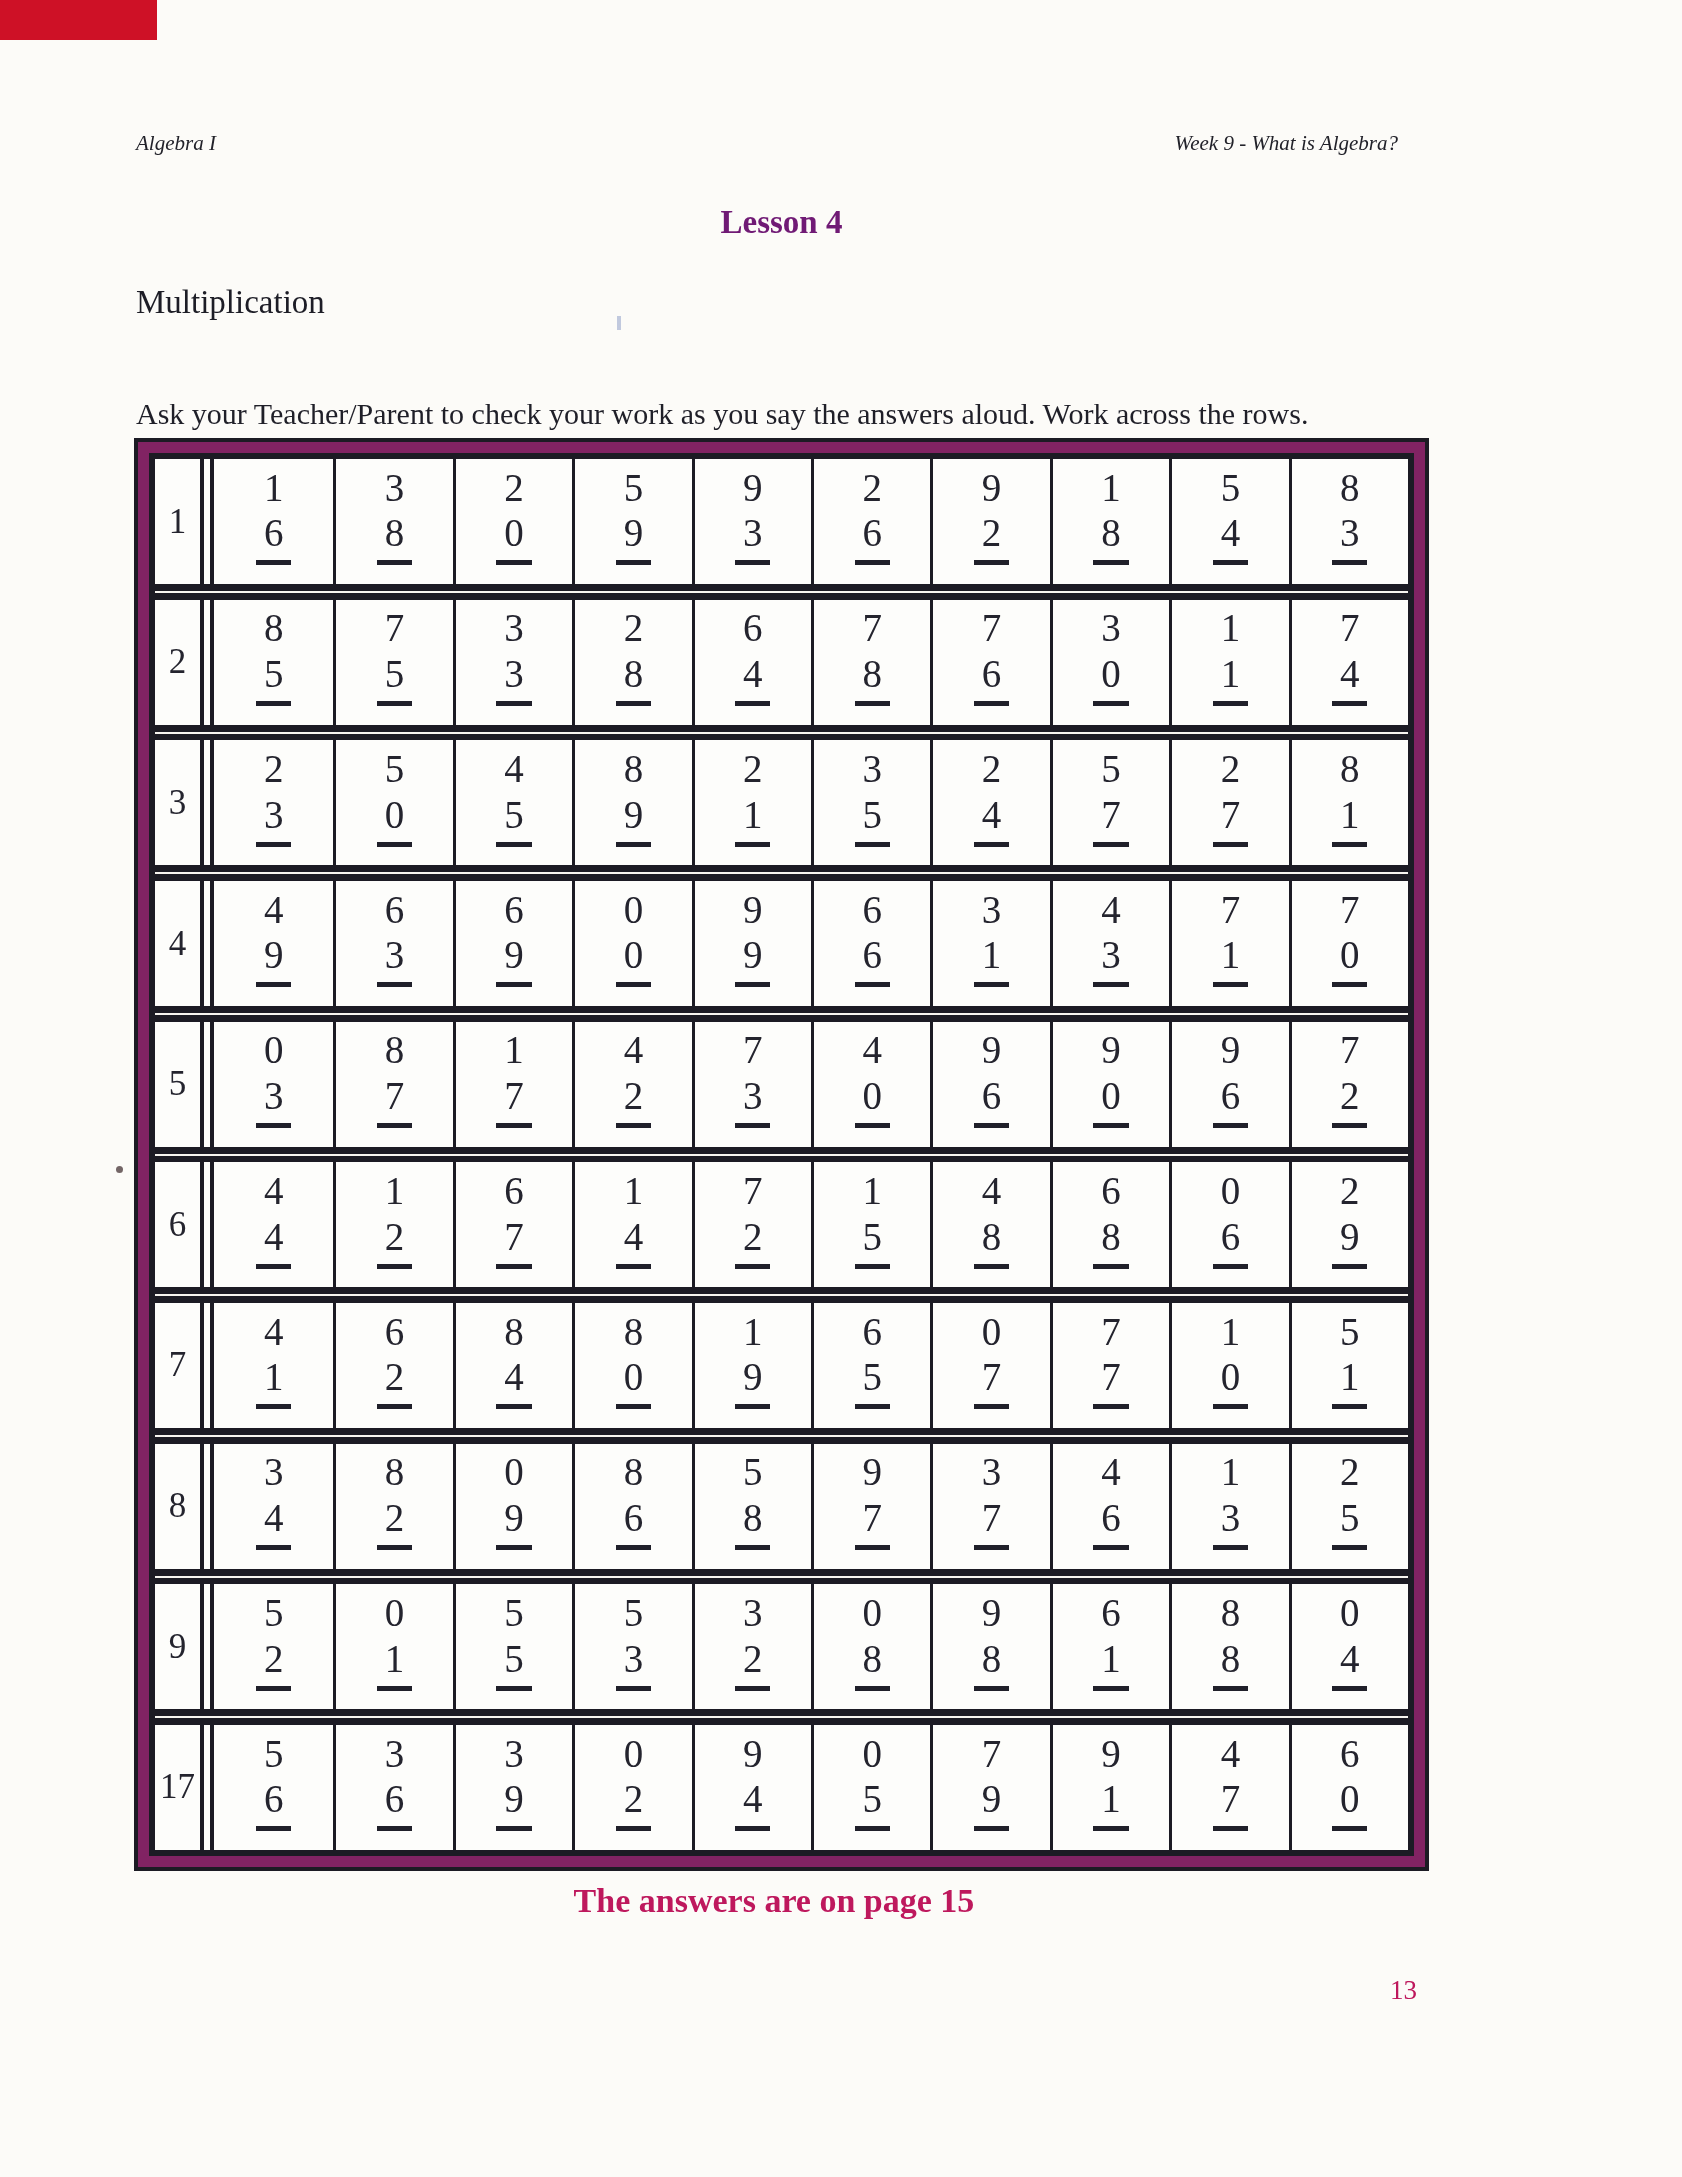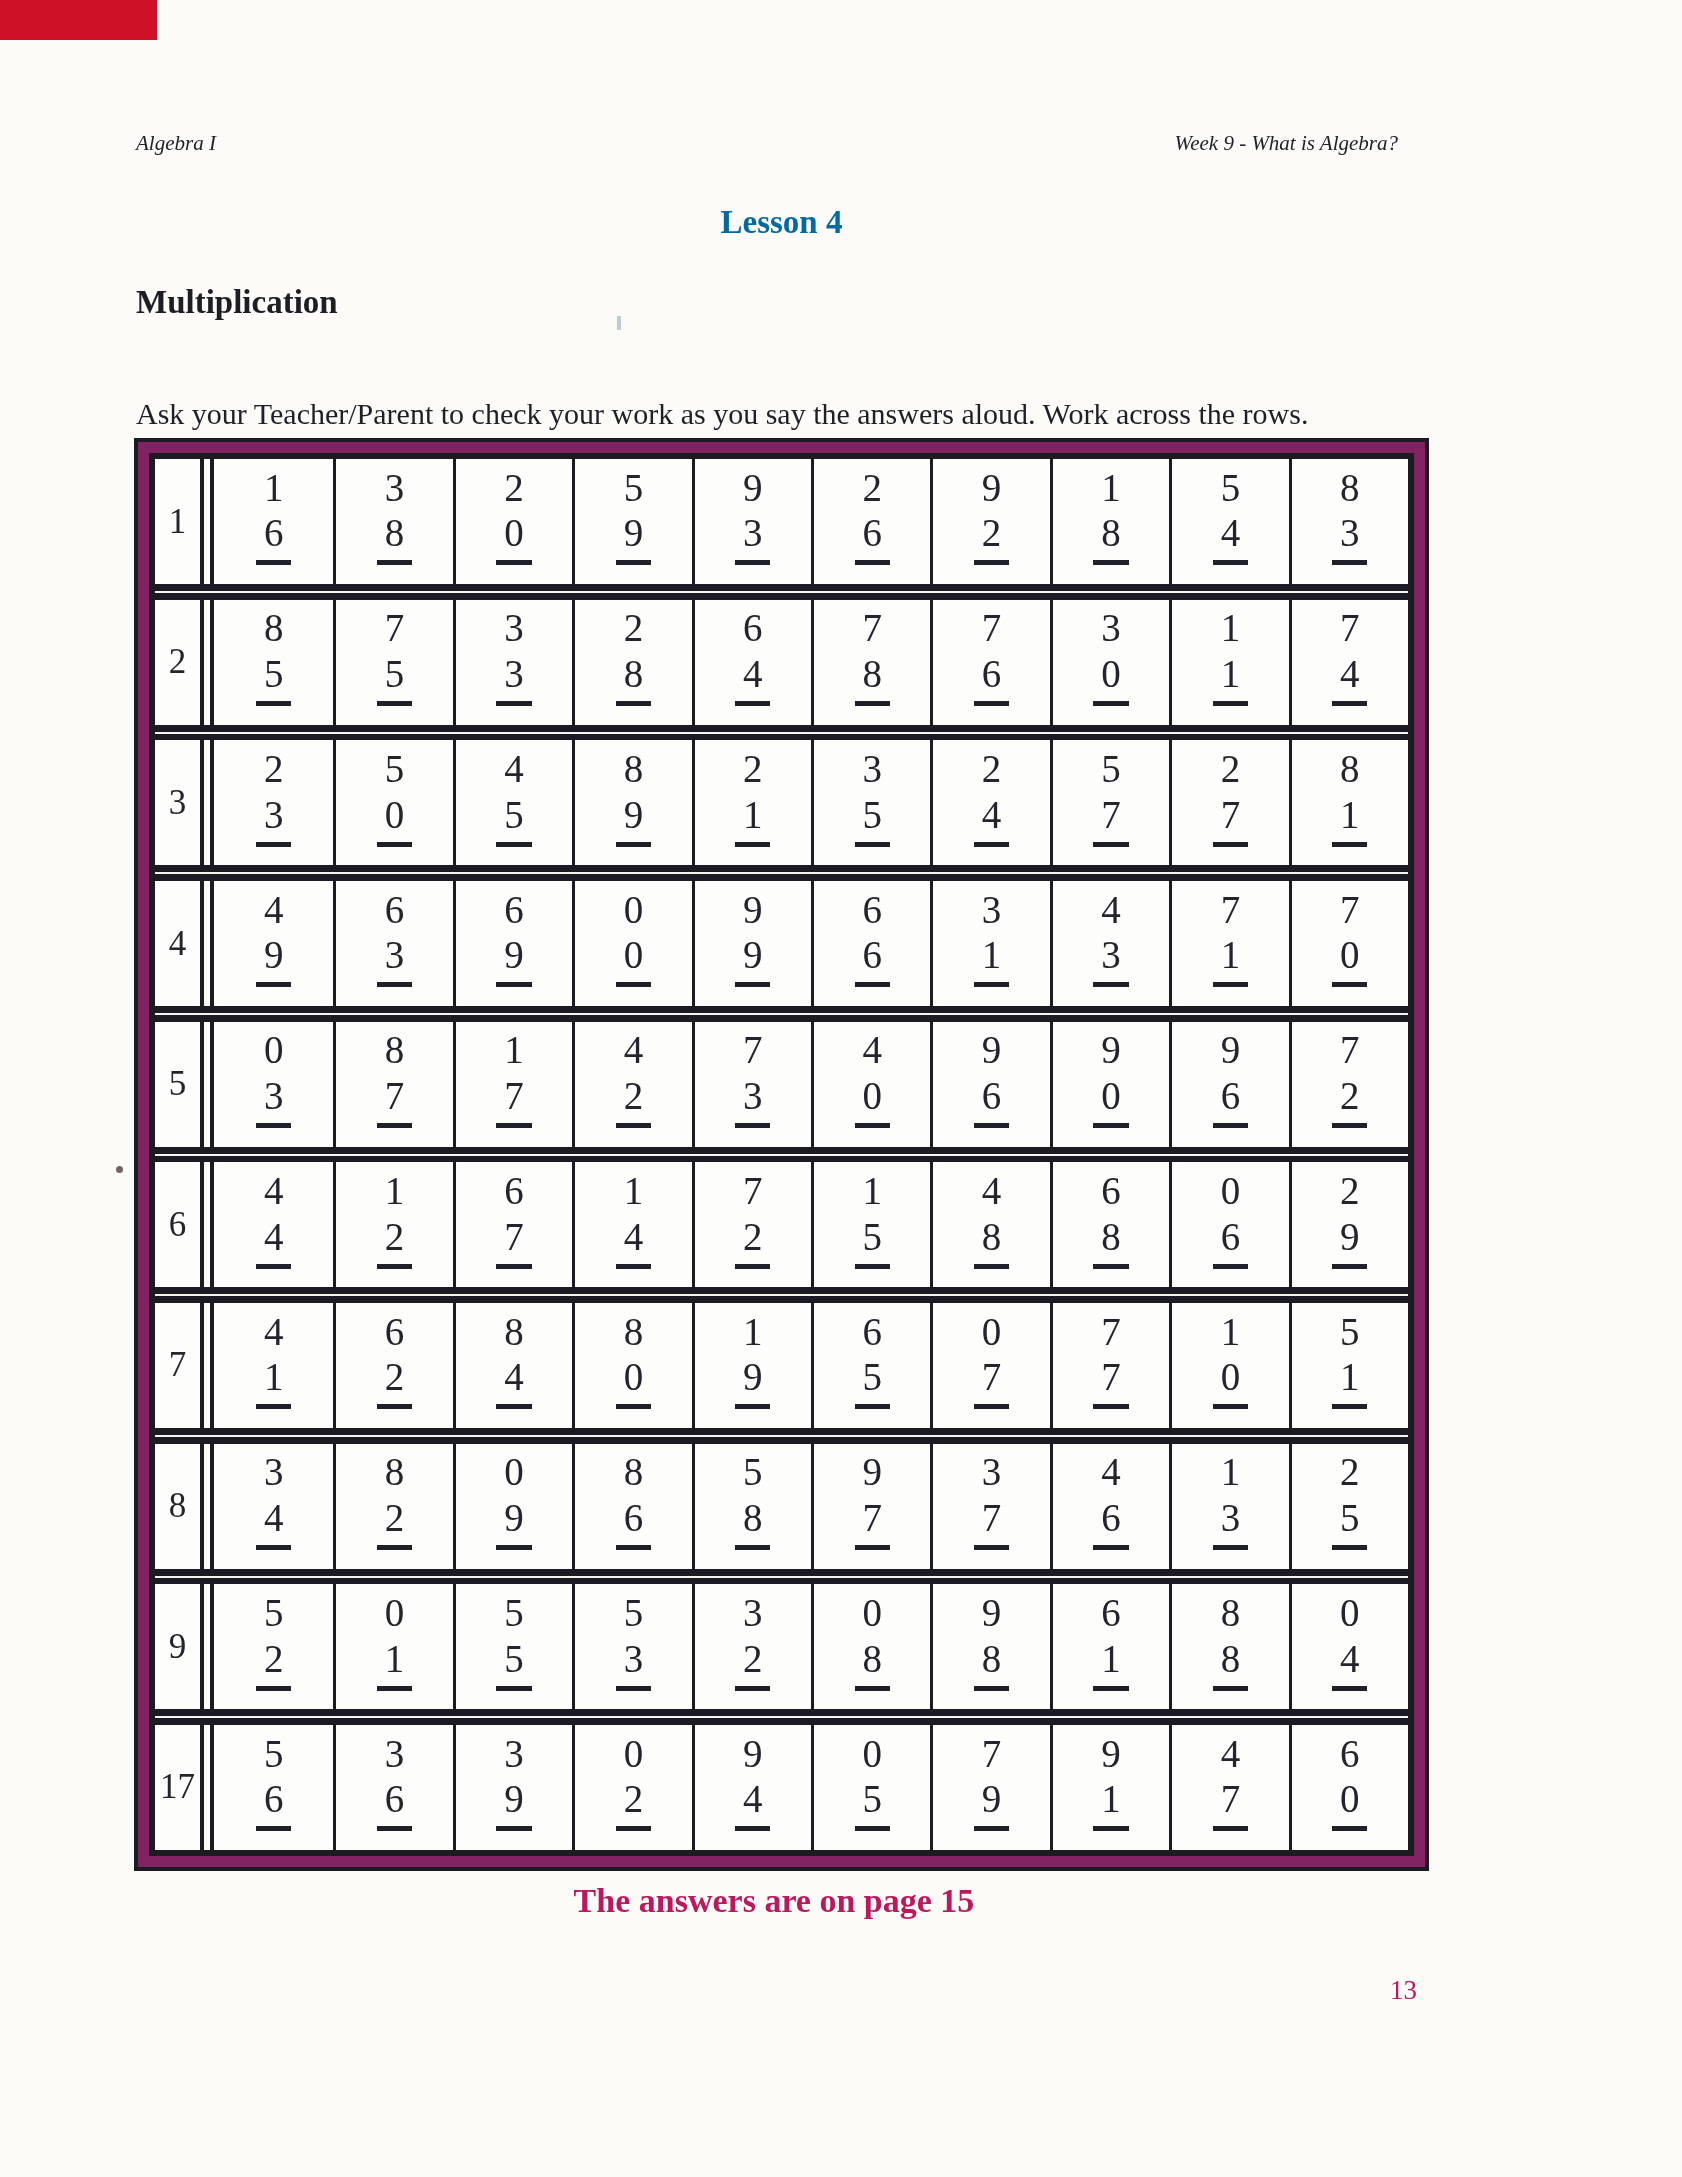--- a/index.html
+++ b/index.html
@@ -32,25 +32,25 @@
     background:#8fa0c8;opacity:.55;
   }
   
   .header-row{
     position:absolute;left:136px;right:285px;top:132px;
     display:flex;justify-content:space-between;align-items:center;
     font-style:italic;font-size:21px;line-height:1.1;color:#22222a;
   }
   .lesson-title{
     position:absolute;left:134px;width:1295px;top:204px;
-    text-align:center;font-weight:bold;font-size:33px;color:#0369a1;
+    text-align:center;font-weight:bold;font-size:33px;color:#701a75;
   }
   .section-heading{
     position:absolute;left:136px;top:284px;
-    font-weight:bold;font-size:33px;color:#1d1d26;
+    font-weight:normal;font-size:33px;color:#1d1d26;
   }
   .instructions{
     position:absolute;left:136px;top:360px;width:1314px;
     font-size:30px;white-space:nowrap;color:#1f1f28;margin-top:37px;
   }
   
   .table-outer{
     position:absolute;left:134px;top:438px;width:1295px;height:1433px;
     border:4.3px solid var(--line);
     background:#fdfdfb;

